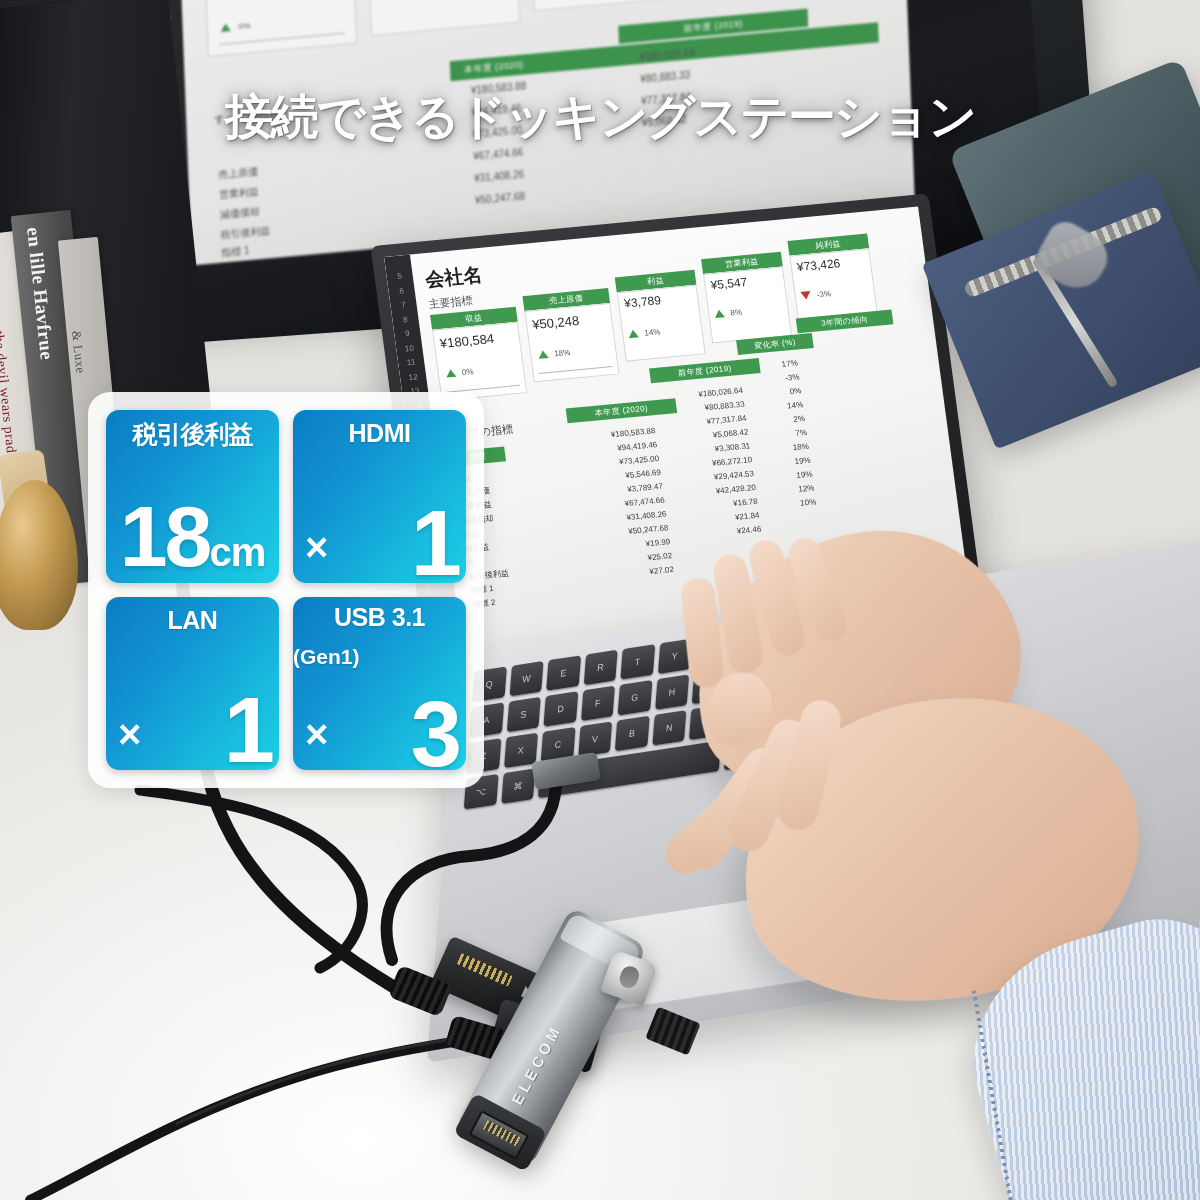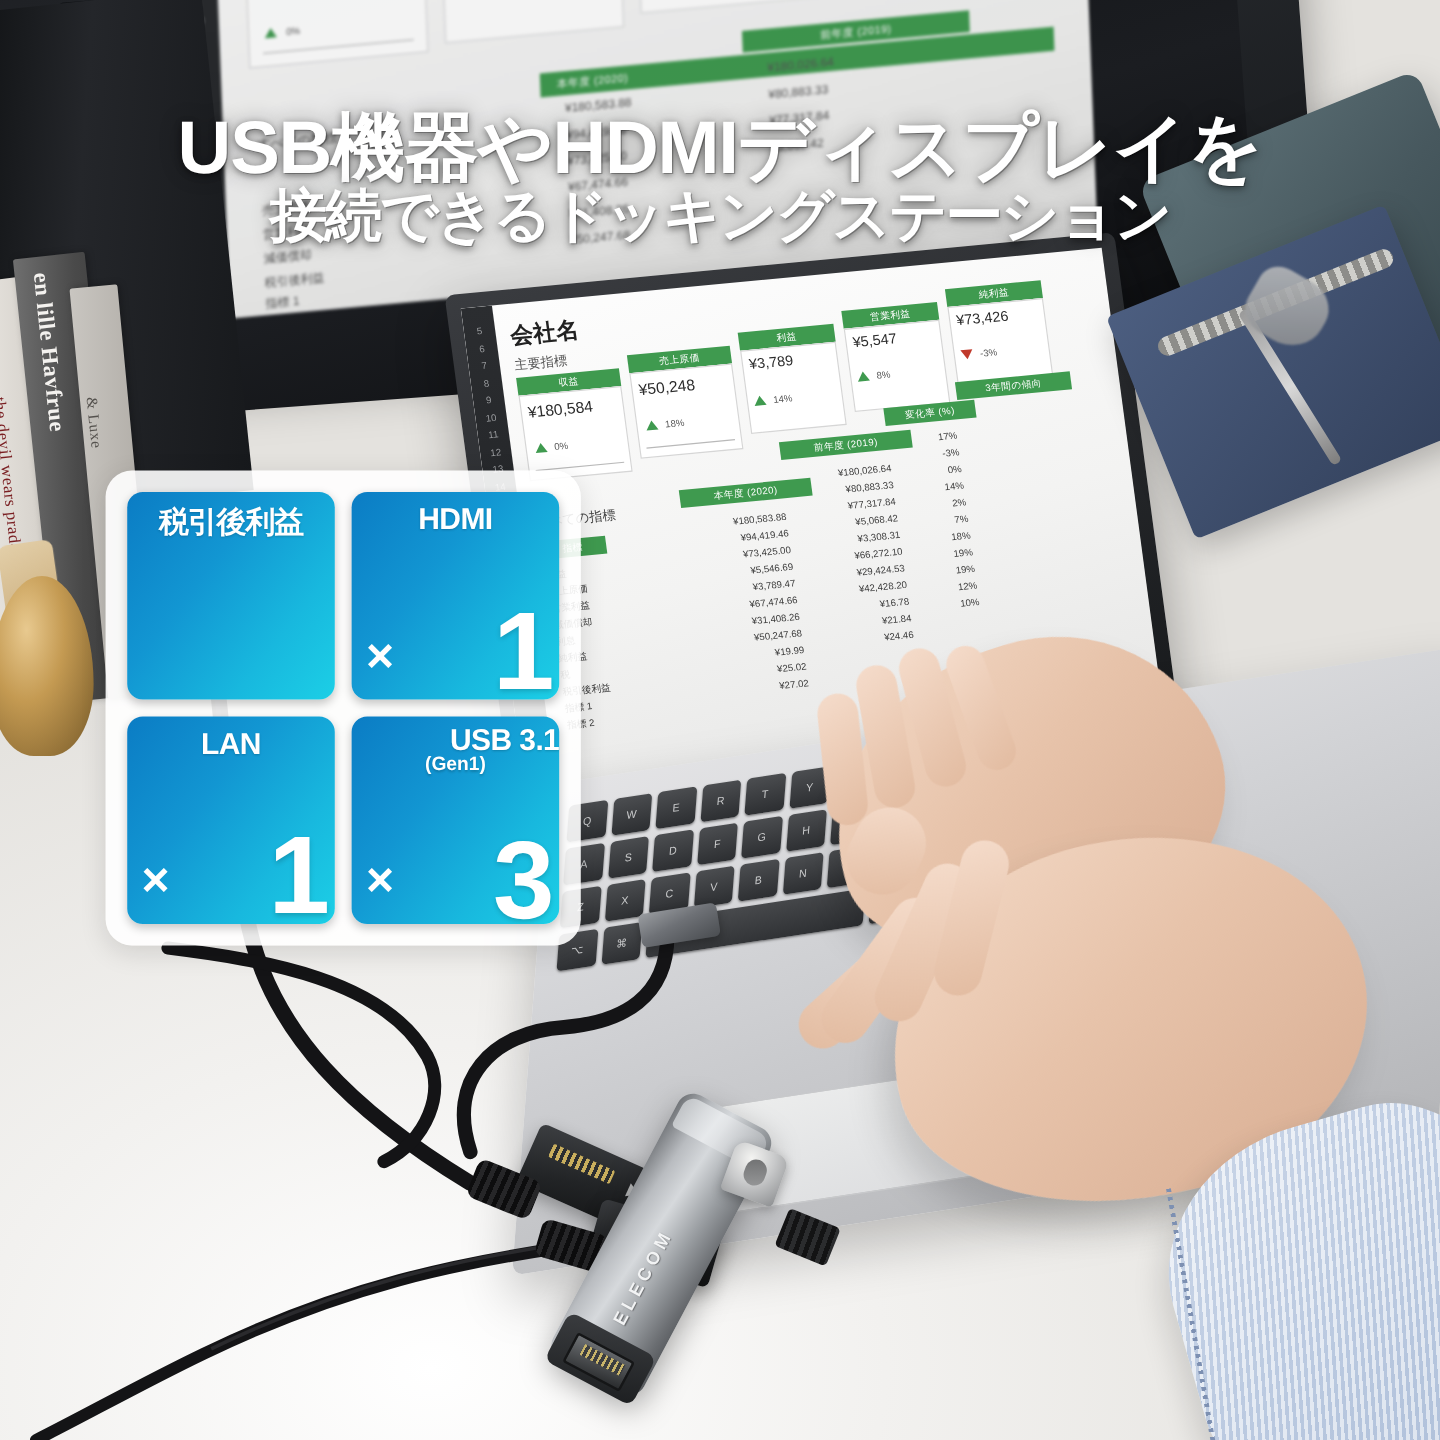--- a/index.html
+++ b/index.html
@@ -352,23 +352,23 @@
     overflow:hidden;
     color:#fff;
   }
   .sc-title{
     position:absolute; left:0; right:0; top:9px;
     text-align:center;
     font-size:25px; font-weight:bold; letter-spacing:-.5px;
     text-shadow:0 1px 2px rgba(0,0,0,.20);
   }
   .sc-sub{
-    position:absolute; left:0; right:0; top:32px;
-    text-align:center;
-    font-size:16px; font-weight:bold;
+    position:absolute; left:0; right:0; top:48px;
+    text-align:left;
+    font-size:21px; font-weight:bold;
     text-shadow:0 1px 2px rgba(0,0,0,.20);
   }
   .sc-num{
     position:absolute; right:8px; bottom:-6px;
     font-size:92px; font-weight:bold; line-height:1;
     letter-spacing:-4px;
     text-shadow:0 2px 4px rgba(0,0,0,.18);
   }
   .sc-x{
     position:absolute; left:12px; bottom:16px;
@@ -376,21 +376,21 @@
   }
   
   .card-cable .sc-title{ font-size:25px; top:8px; letter-spacing:-1px; }
   .card-cable .sc-num{
     left:0; right:0; bottom:4px; text-align:center;
     font-size:86px; letter-spacing:-3px;
   }
   .card-cable .sc-unit{
     font-size:40px; letter-spacing:-1px; vertical-align:baseline;
   }
-  .card-usb .sc-title{ font-size:25px; top:6px;text-align:right; }
+  .card-usb .sc-title{ font-size:25px; top:6px; }
   .card-usb .sc-num{ bottom:-10px; }
 </style>
 </head>
 <body>
 
 <div id="stage">
 
   <div class="photo">
 
     <div class="desk-base"></div>
@@ -663,28 +663,28 @@
       </div>
     </div>
 
     <div class="flash">
       <div class="flash-hole"></div>
     </div>
     <div class="blackplug"></div>
   </div>
 
   <div class="headline">
-    <span>USB機器やHDMIディスプレイを</span>
     <span class="l2">接続できるドッキングステーション</span>
   </div>
 
   <div class="spec-panel">
 
     <div class="spec-card card-cable">
       <div class="sc-title">税引後利益</div>
+      <div class="sc-num"><span>18</span><span class="sc-unit">cm</span></div>
     </div>
 
     <div class="spec-card card-hdmi">
       <div class="sc-title">HDMI</div>
       <div class="sc-x">×</div>
       <div class="sc-num">1</div>
     </div>
 
     <div class="spec-card card-lan">
       <div class="sc-title">LAN</div>

